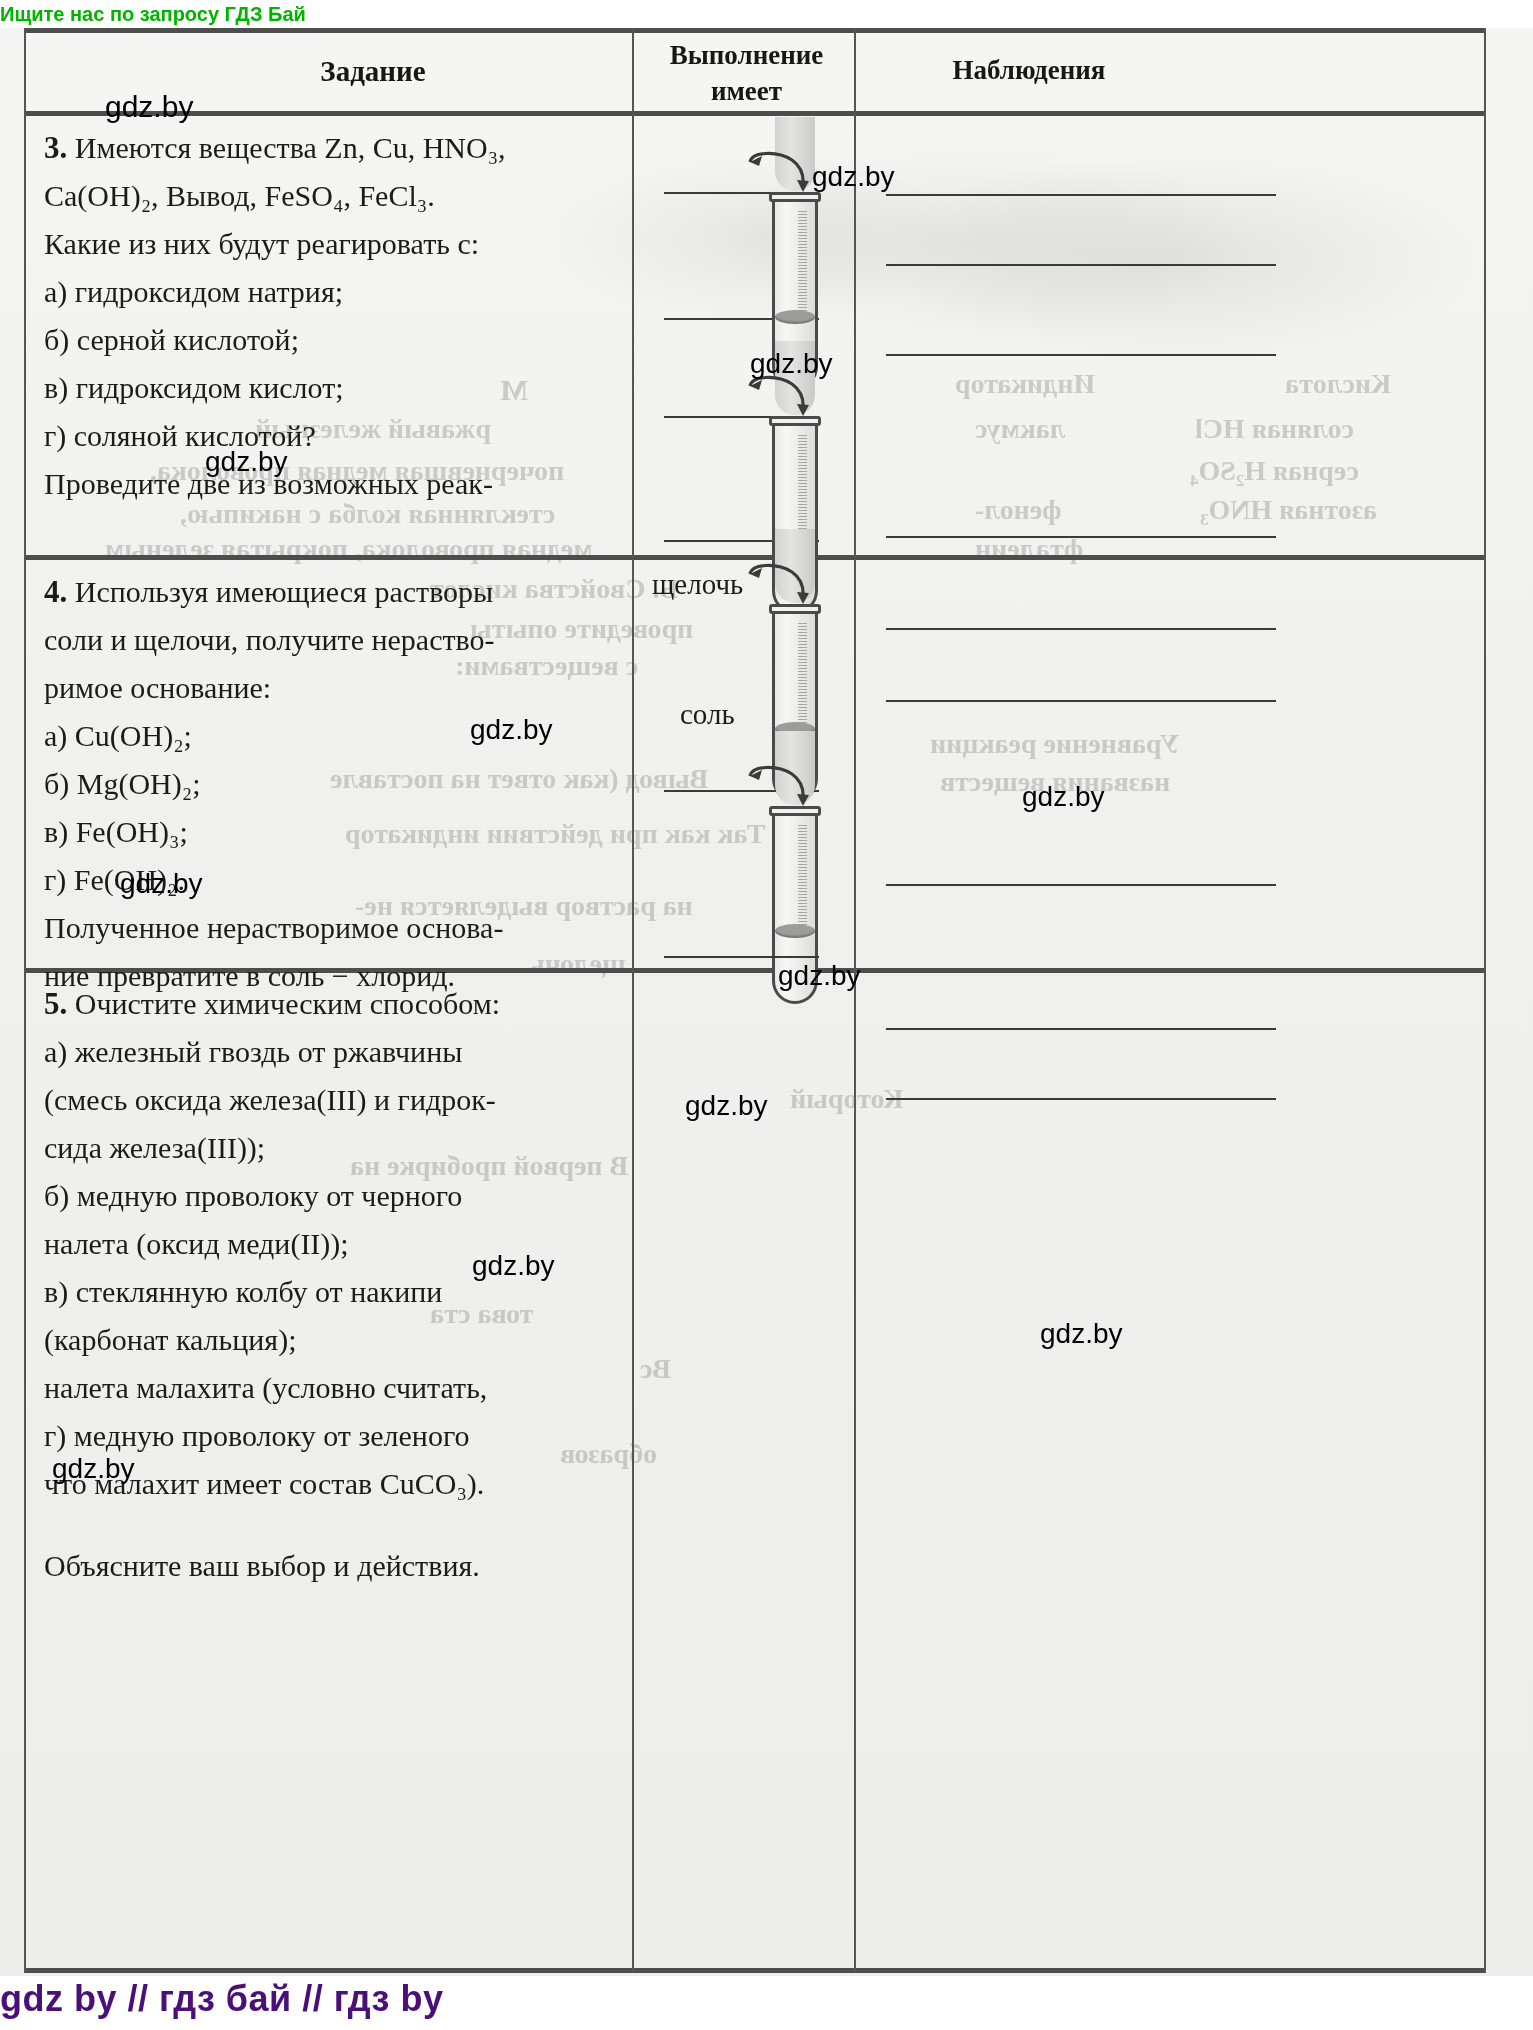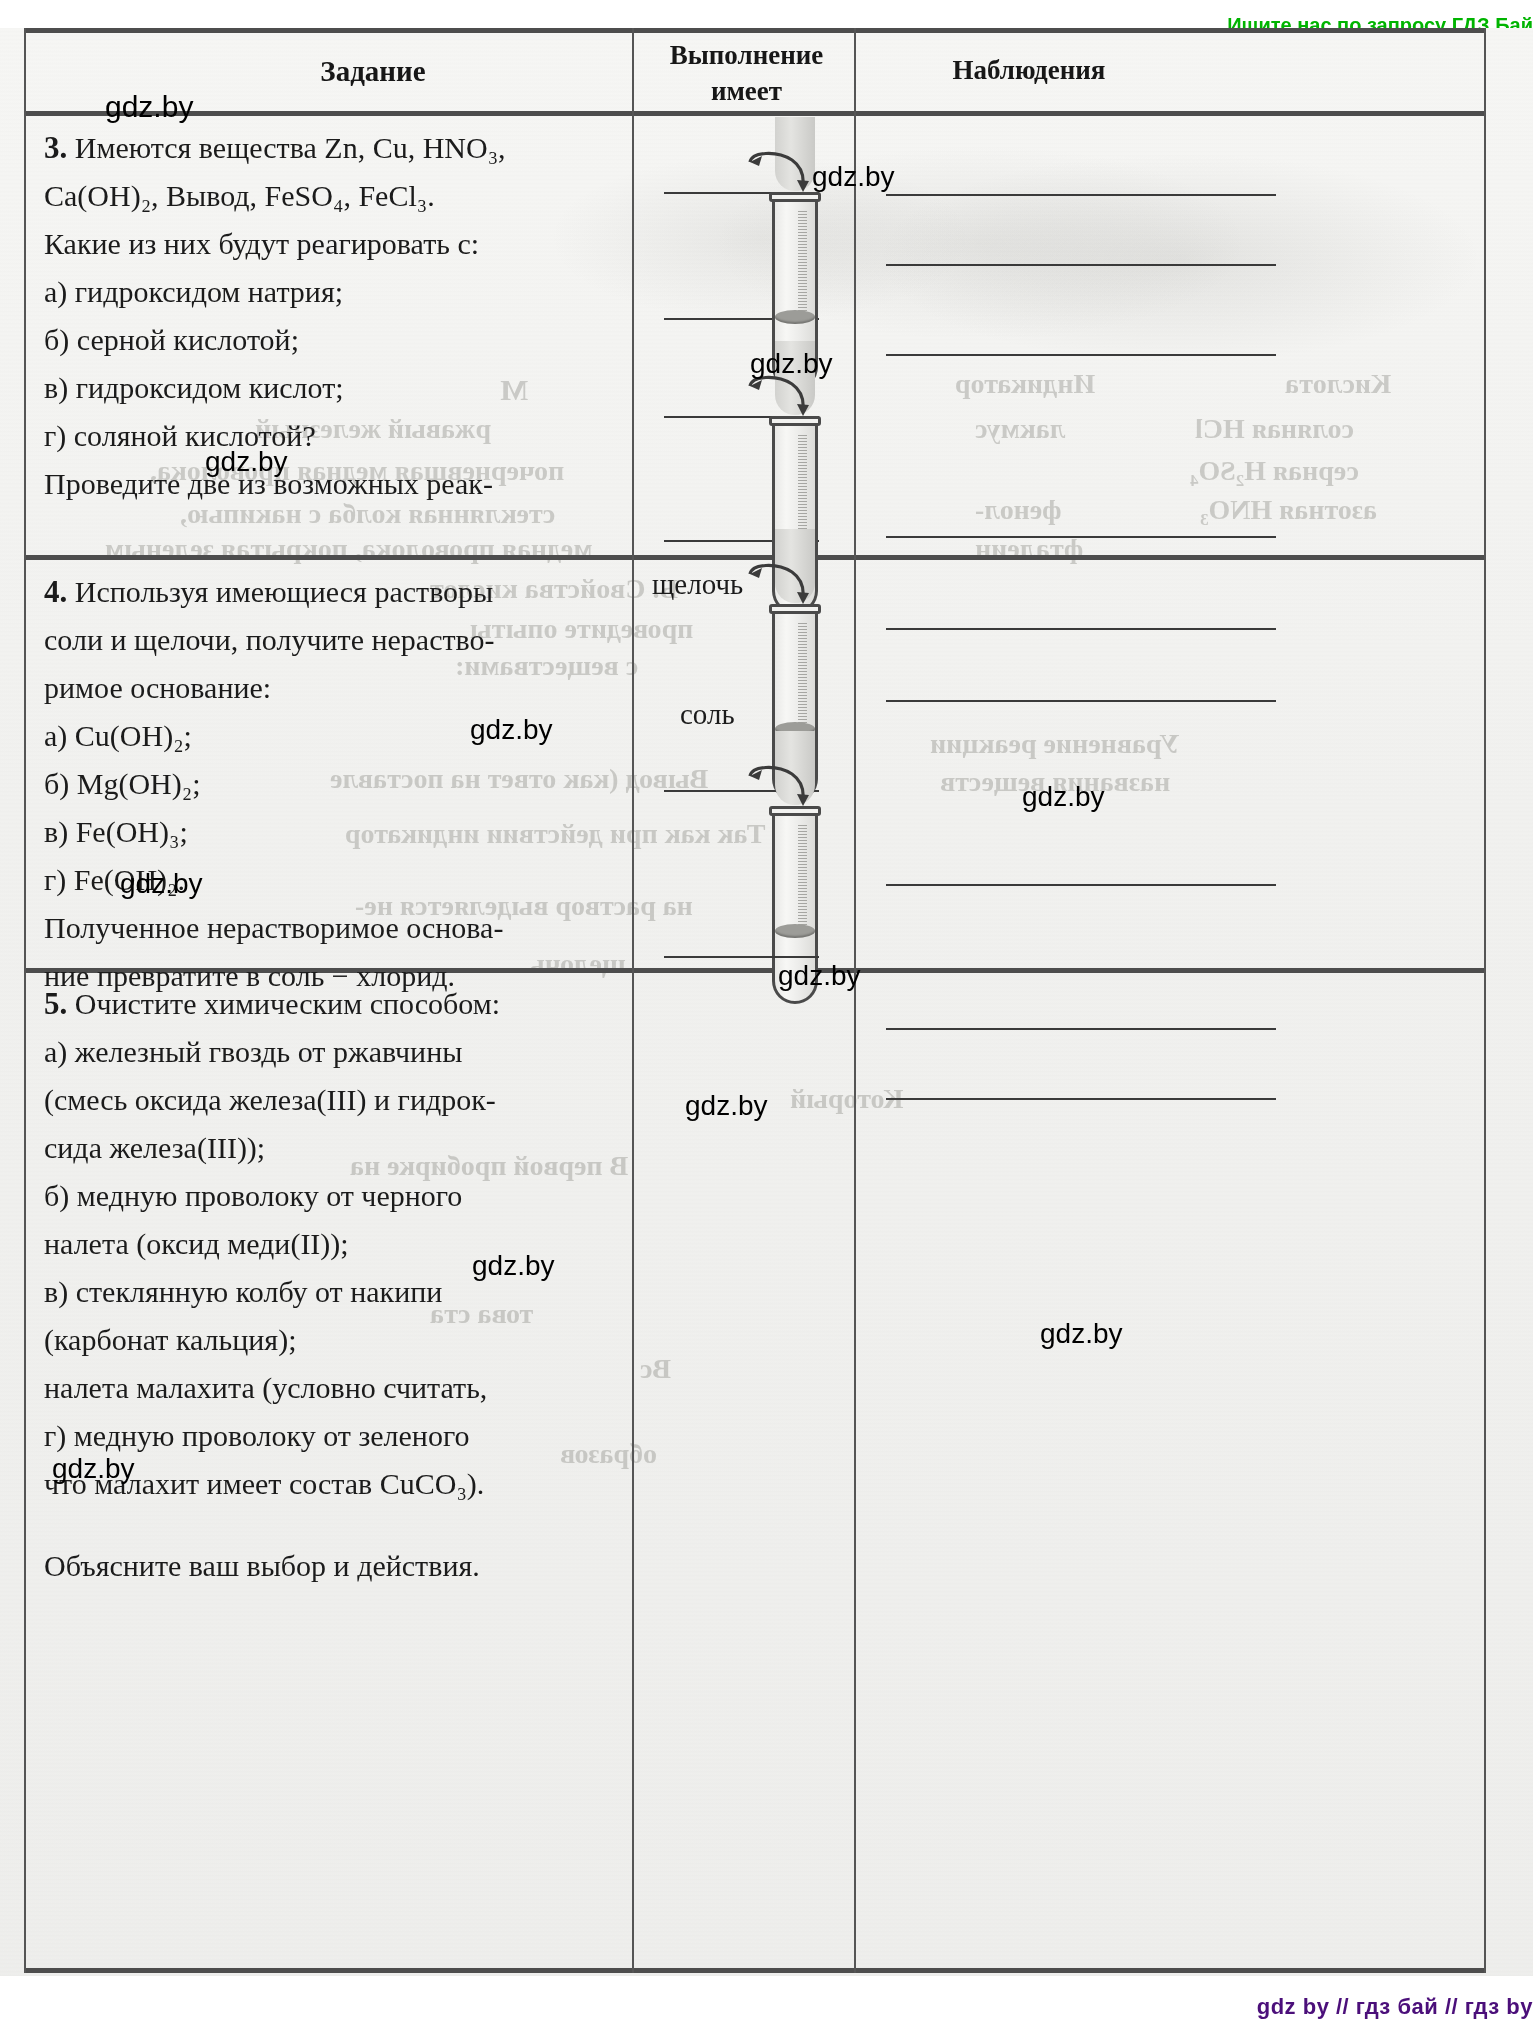--- a/index.html
+++ b/index.html
@@ -7,27 +7,26 @@
     width:1533px;height:2030px;
     background:#ffffff;
     font-family:"Liberation Serif", serif;
     position:relative;
     overflow:hidden;
   }
 
   
   .top-banner{
     position:absolute;left:0;top:0;width:1533px;height:28px;
-    text-align:right;
+    text-align:left;
     font-family:"Liberation Sans", sans-serif;
     font-weight:bold;font-size:20px;color:#00b400;
     line-height:28px;
     letter-spacing:0px;
     white-space:nowrap;
-    margin-top:11px;
   }
 
   
   .sheet{
     position:absolute;left:0;top:28px;width:1533px;height:1948px;
     background:#f3f3f1;
     overflow:hidden;
   }
   
   .sheet:before{
@@ -62,23 +61,23 @@
   
   .wm{
     position:absolute;
     font-family:"Liberation Sans", sans-serif;
     color:#000;font-weight:400;
     white-space:nowrap;
     z-index:6;
   }
   .wm-footer{
     position:absolute;left:0;bottom:10px;width:1533px;
-    text-align:right;
+    text-align:left;
     font-family:"Liberation Sans", sans-serif;
-    font-size:22px;color:#4b0f7a;font-weight:bold;
+    font-size:36px;color:#4b0f7a;font-weight:bold;
     letter-spacing:.5px;
   }
 
   
   .taskcol{position:absolute;left:20px;width:590px;color:#1b1b1b;}
   .tline{font-size:30px;line-height:48px;white-space:nowrap;}
   .tnum{font-weight:bold;font-size:31px;}
 
   
   .ansline{position:absolute;height:2px;background:#3a3a3a;}

